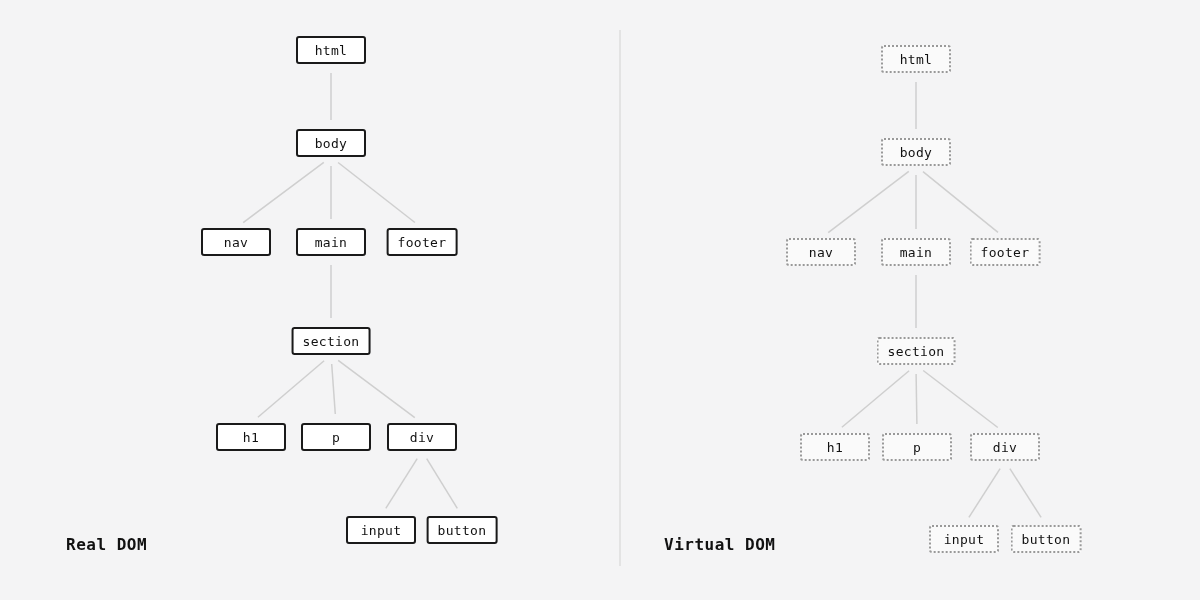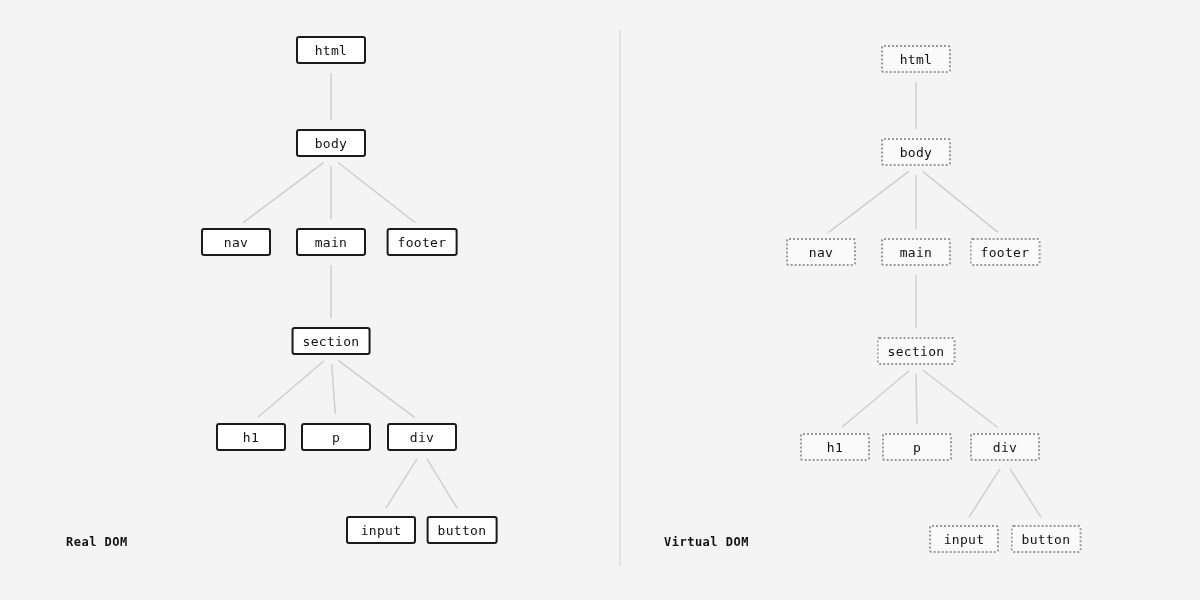--- a/index.html
+++ b/index.html
@@ -41,21 +41,21 @@
   .node.solid{
     border:2px solid var(--solid-border);
     background:var(--fill-real);
   }
   .node.dotted{
     border:2px dotted var(--dotted-border);
     background:var(--fill-virtual);
   }
   .panel-label{
     position:absolute;
-    font-size:12px;font-weight:bold;
+    font-size:16px;font-weight:bold;
     color:var(--text);
     letter-spacing:0.5px;
     white-space:nowrap;
   }
   #divider{
     position:absolute;
     left:599px;top:30px;
     width:2px;height:536px;
     background:var(--divider);
   }

